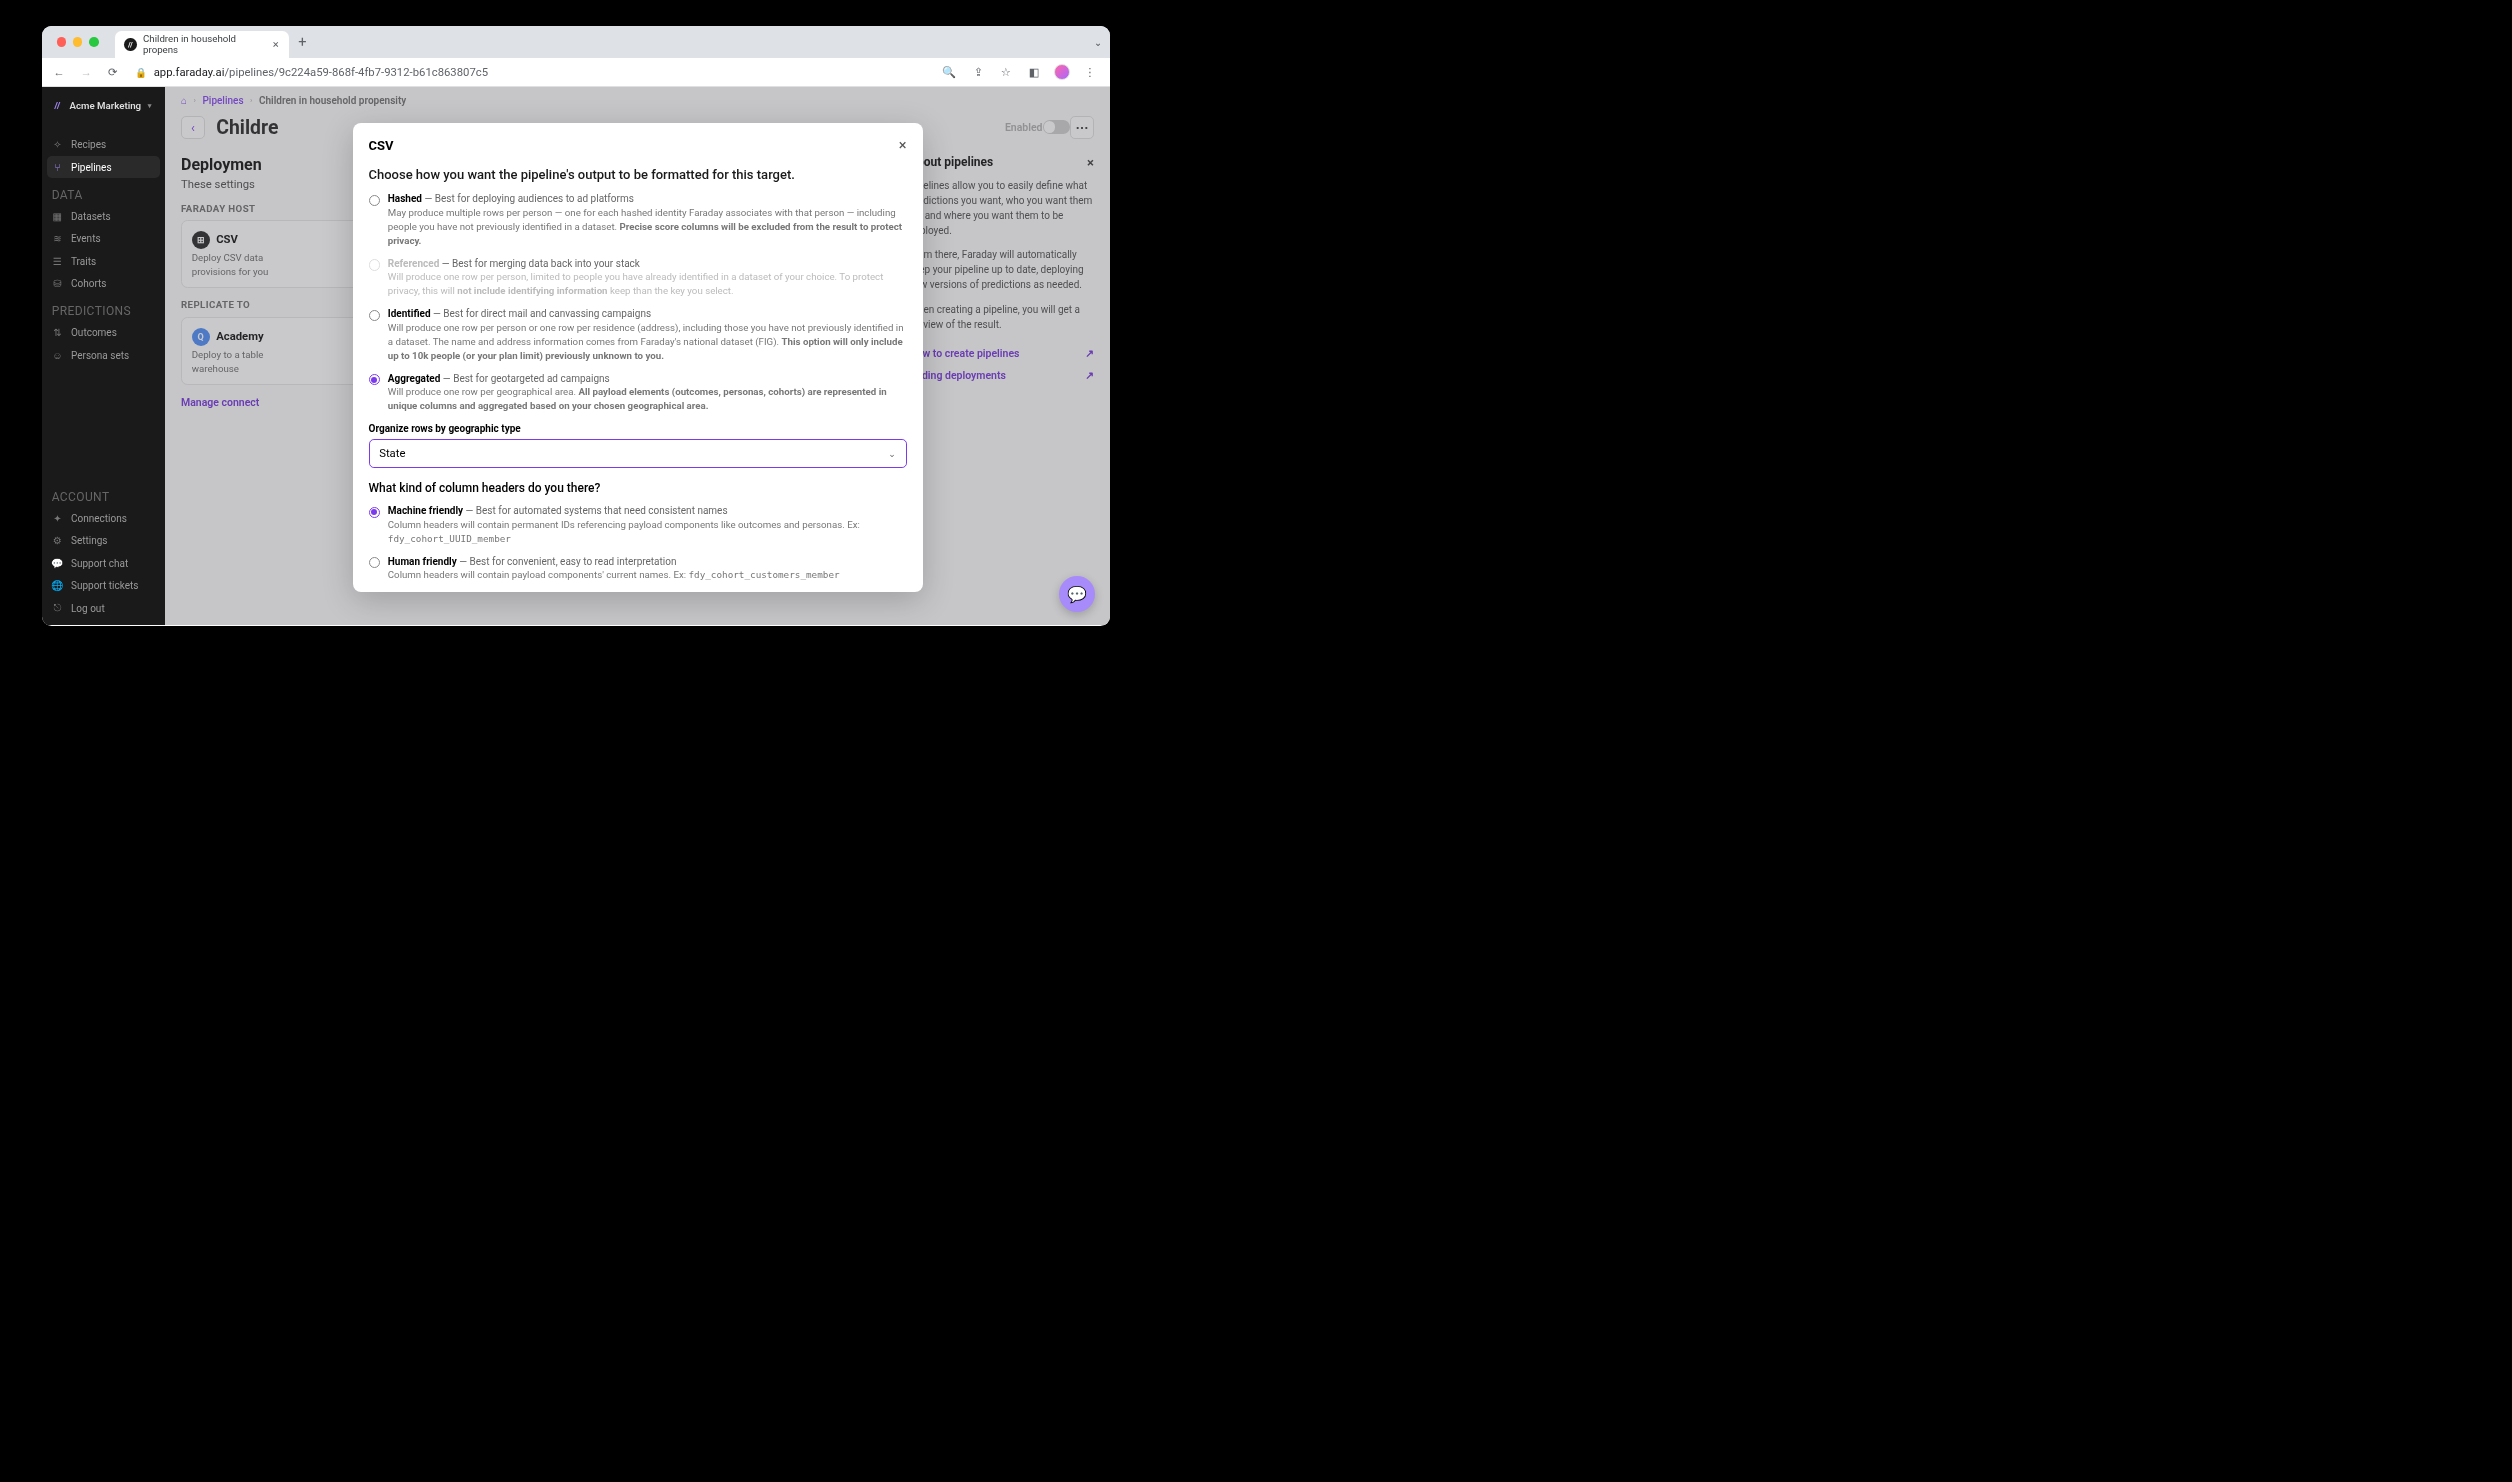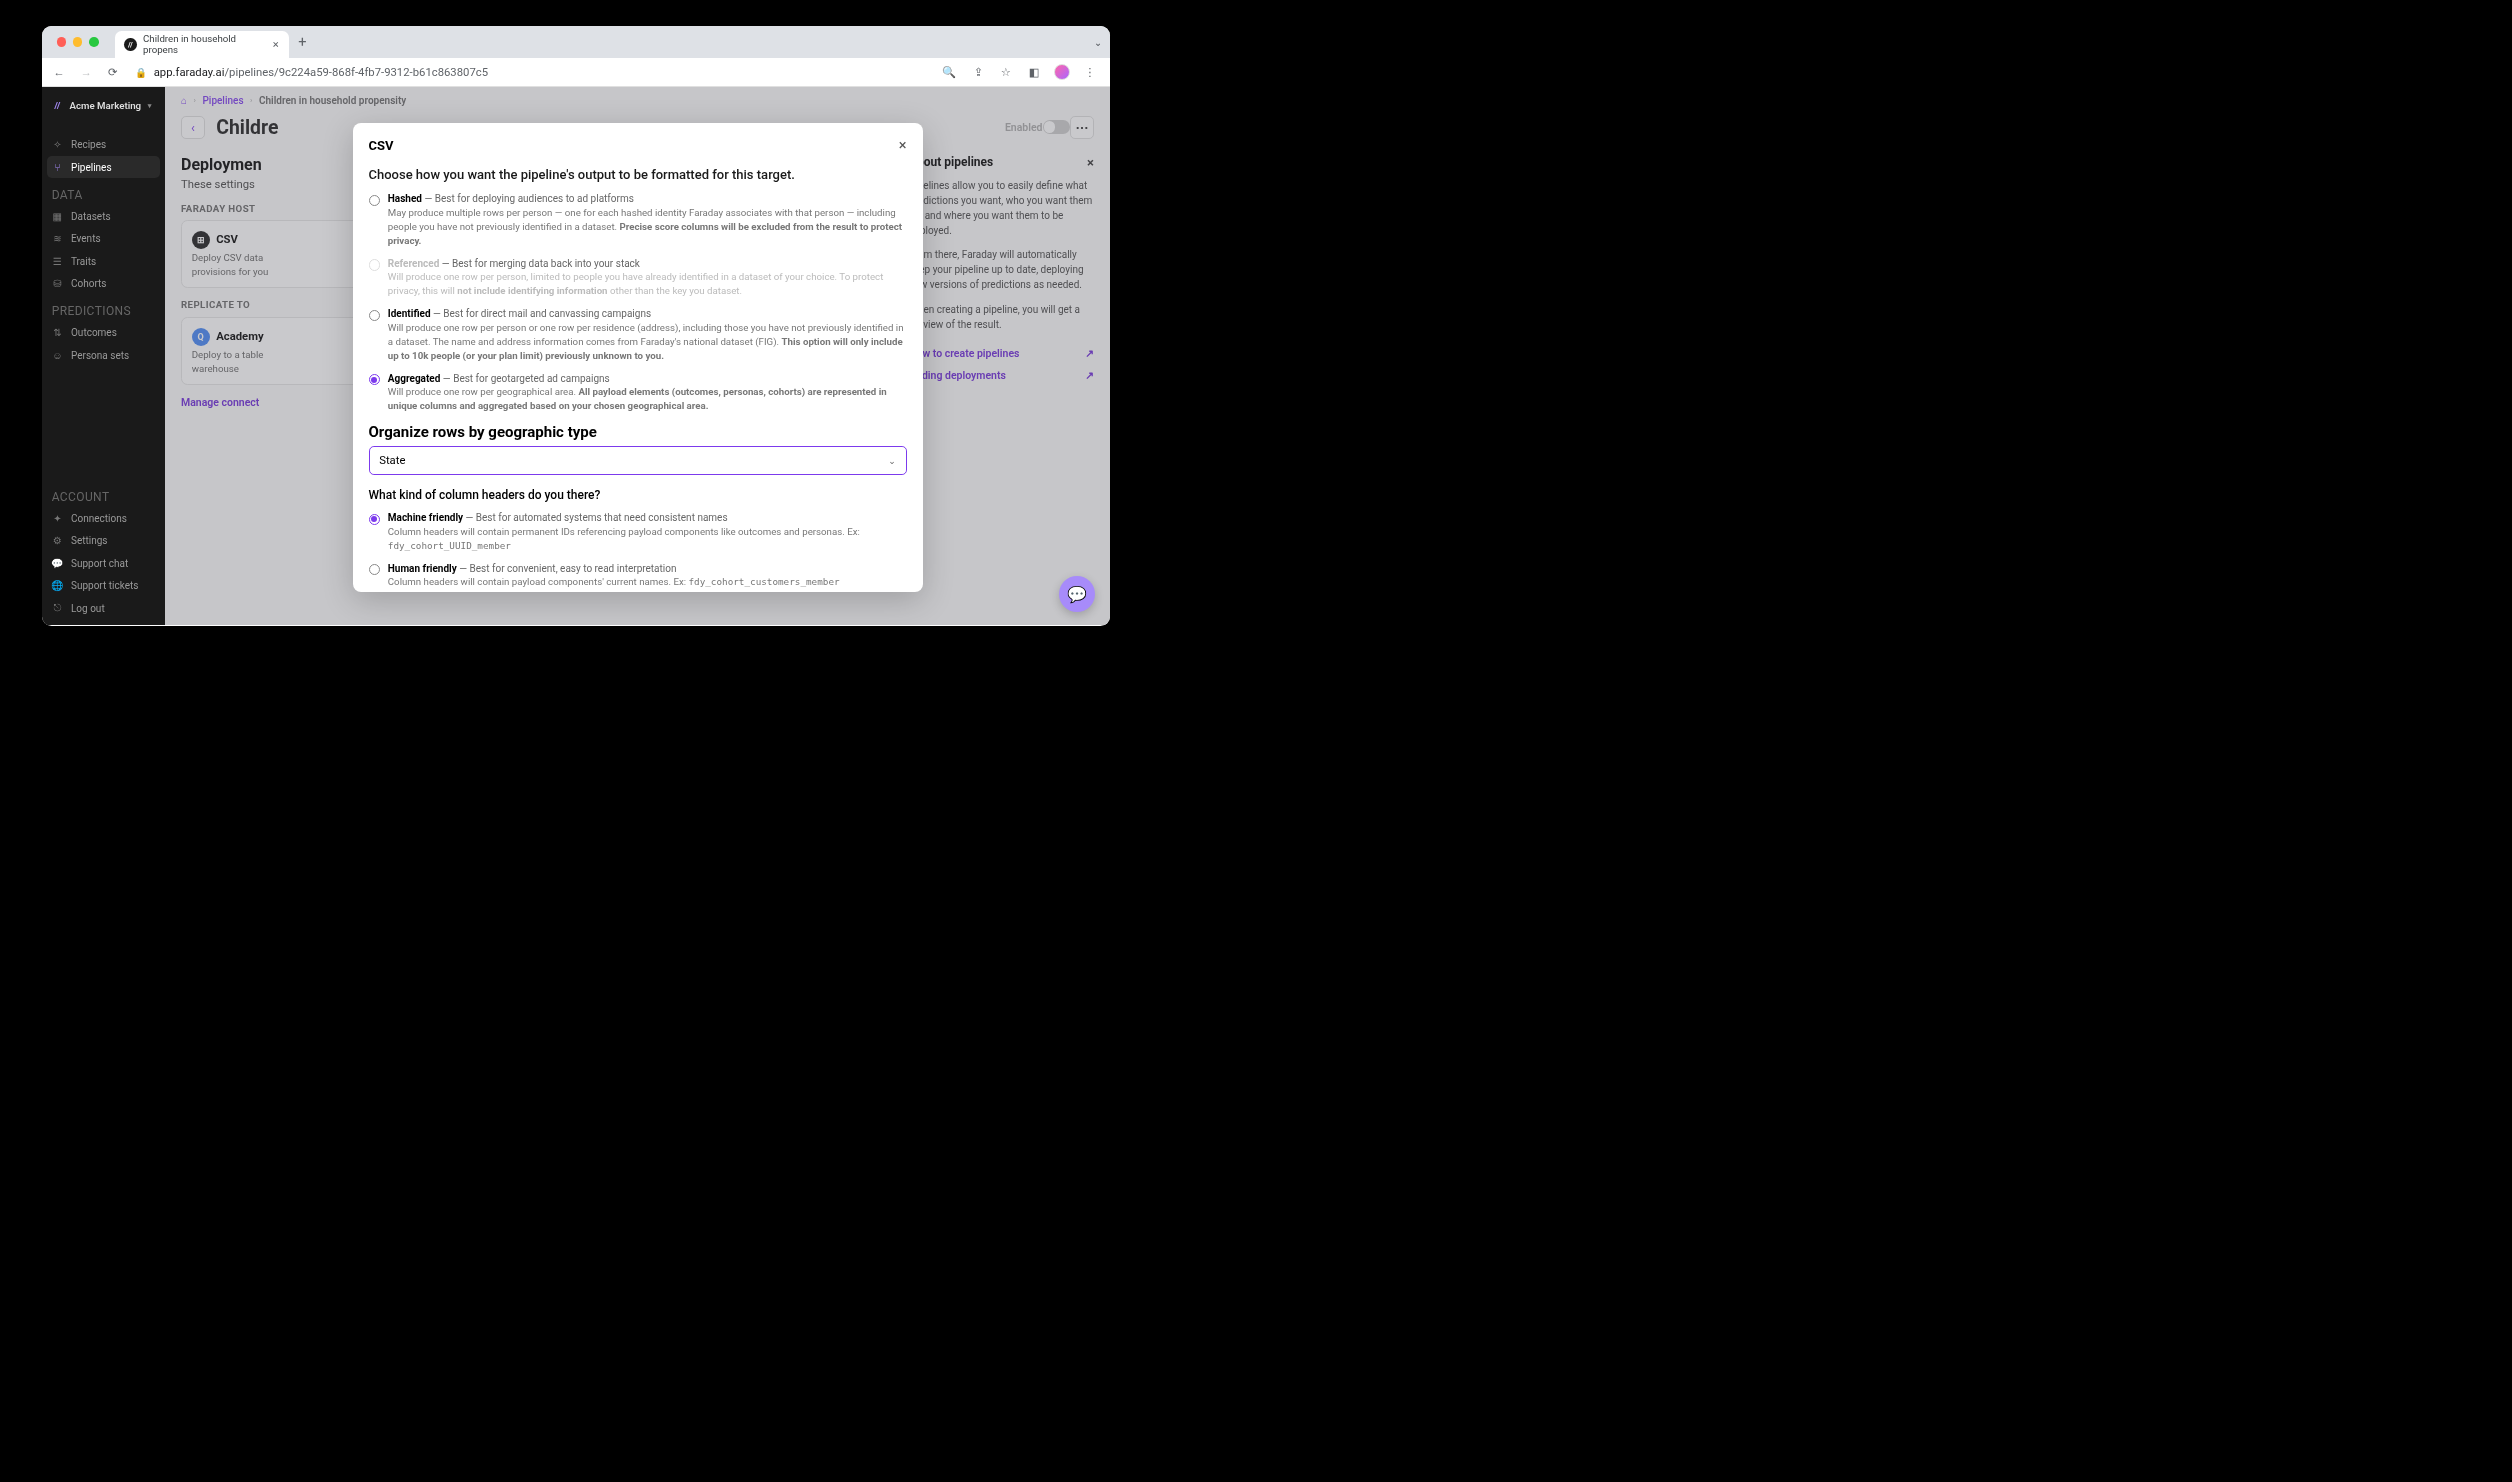--- a/index.html
+++ b/index.html
@@ -132,21 +132,21 @@
 .radio-circle.selected { border-color:#7c3aed; }
 .radio-circle.selected::after { content:''; position:absolute; inset:1.6px; background:#7c3aed; border-radius:50%; }
 .radio-circle.disabled { border-color:#ddd; }
 .radio-content { flex:1; }
 .radio-title { font-size:10px; }
 .radio-title strong { font-weight:700; }
 .radio-title .hint { color:#666; }
 .radio-opt.disabled .radio-title, .radio-opt.disabled .radio-desc { color:#bbb; }
 .radio-desc { font-size:9.7px; color:#777; line-height:1.45; margin-top:1.6px; }
 .radio-desc strong { font-weight:700; }
-.field-label { font-size:15px; font-weight:700; margin:4.9px 0 4.9px; }
+.field-label { font-size:10px; font-weight:700; margin:4.9px 0 4.9px; }
 .select-box { border:1.2px solid #7c3aed; border-radius:4.9px; padding:7.3px 9.7px; font-size:11.3px; display:flex; align-items:center; justify-content:space-between; cursor:pointer; margin-bottom:13px; }
 .select-caret { font-size:9px; color:#666; }
 .modal-h2 { font-size:12px; font-weight:500; margin:4.9px 0 9.7px; }
 code { font-family: ui-monospace, Menlo, monospace; font-size:9.3px; }
 .chat-bubble { position:absolute; right:14.6px; bottom:13px; width:36px; height:36px; border-radius:50%; background:#a78bfa; display:flex; align-items:center; justify-content:center; color:#fff; font-size:16px; cursor:pointer; box-shadow:0 3.2px 9.7px rgba(0,0,0,0.2); }
 </style>
 </head>
 <body>
 
 <div class="browser-window">
@@ -328,21 +328,21 @@
               <div class="radio-content">
                 <div class="radio-title"><strong>Hashed</strong><span class="hint"> — Best for deploying audiences to ad platforms</span></div>
                 <div class="radio-desc"><span>May produce multiple rows per person — one for each hashed identity Faraday associates with that person — including people you have not previously identified in a dataset. </span><strong>Precise score columns will be excluded from the result to protect privacy.</strong></div>
               </div>
             </div>
 
             <div class="radio-opt disabled">
               <div class="radio-circle disabled"></div>
               <div class="radio-content">
                 <div class="radio-title"><strong>Referenced</strong><span class="hint"> — Best for merging data back into your stack</span></div>
-                <div class="radio-desc"><span>Will produce one row per person, limited to people you have already identified in a dataset of your choice. To protect privacy, this will </span><strong>not include identifying information</strong><span> other than the key you dataset.</span></div>
+                <div class="radio-desc"><span>Will produce one row per person, limited to people you have already identified in a dataset of your choice. To protect privacy, this will </span><strong>not include identifying information</strong><span> keep than the key you select.</span></div>
               </div>
             </div>
 
             <div class="radio-opt">
               <div class="radio-circle"></div>
               <div class="radio-content">
                 <div class="radio-title"><strong>Identified</strong><span class="hint"> — Best for direct mail and canvassing campaigns</span></div>
                 <div class="radio-desc"><span>Will produce one row per person or one row per residence (address), including those you have not previously identified in a dataset. The name and address information comes from Faraday's national dataset (FIG). </span><strong>This option will only include up to 10k people (or your plan limit) previously unknown to you.</strong></div>
               </div>
             </div>

